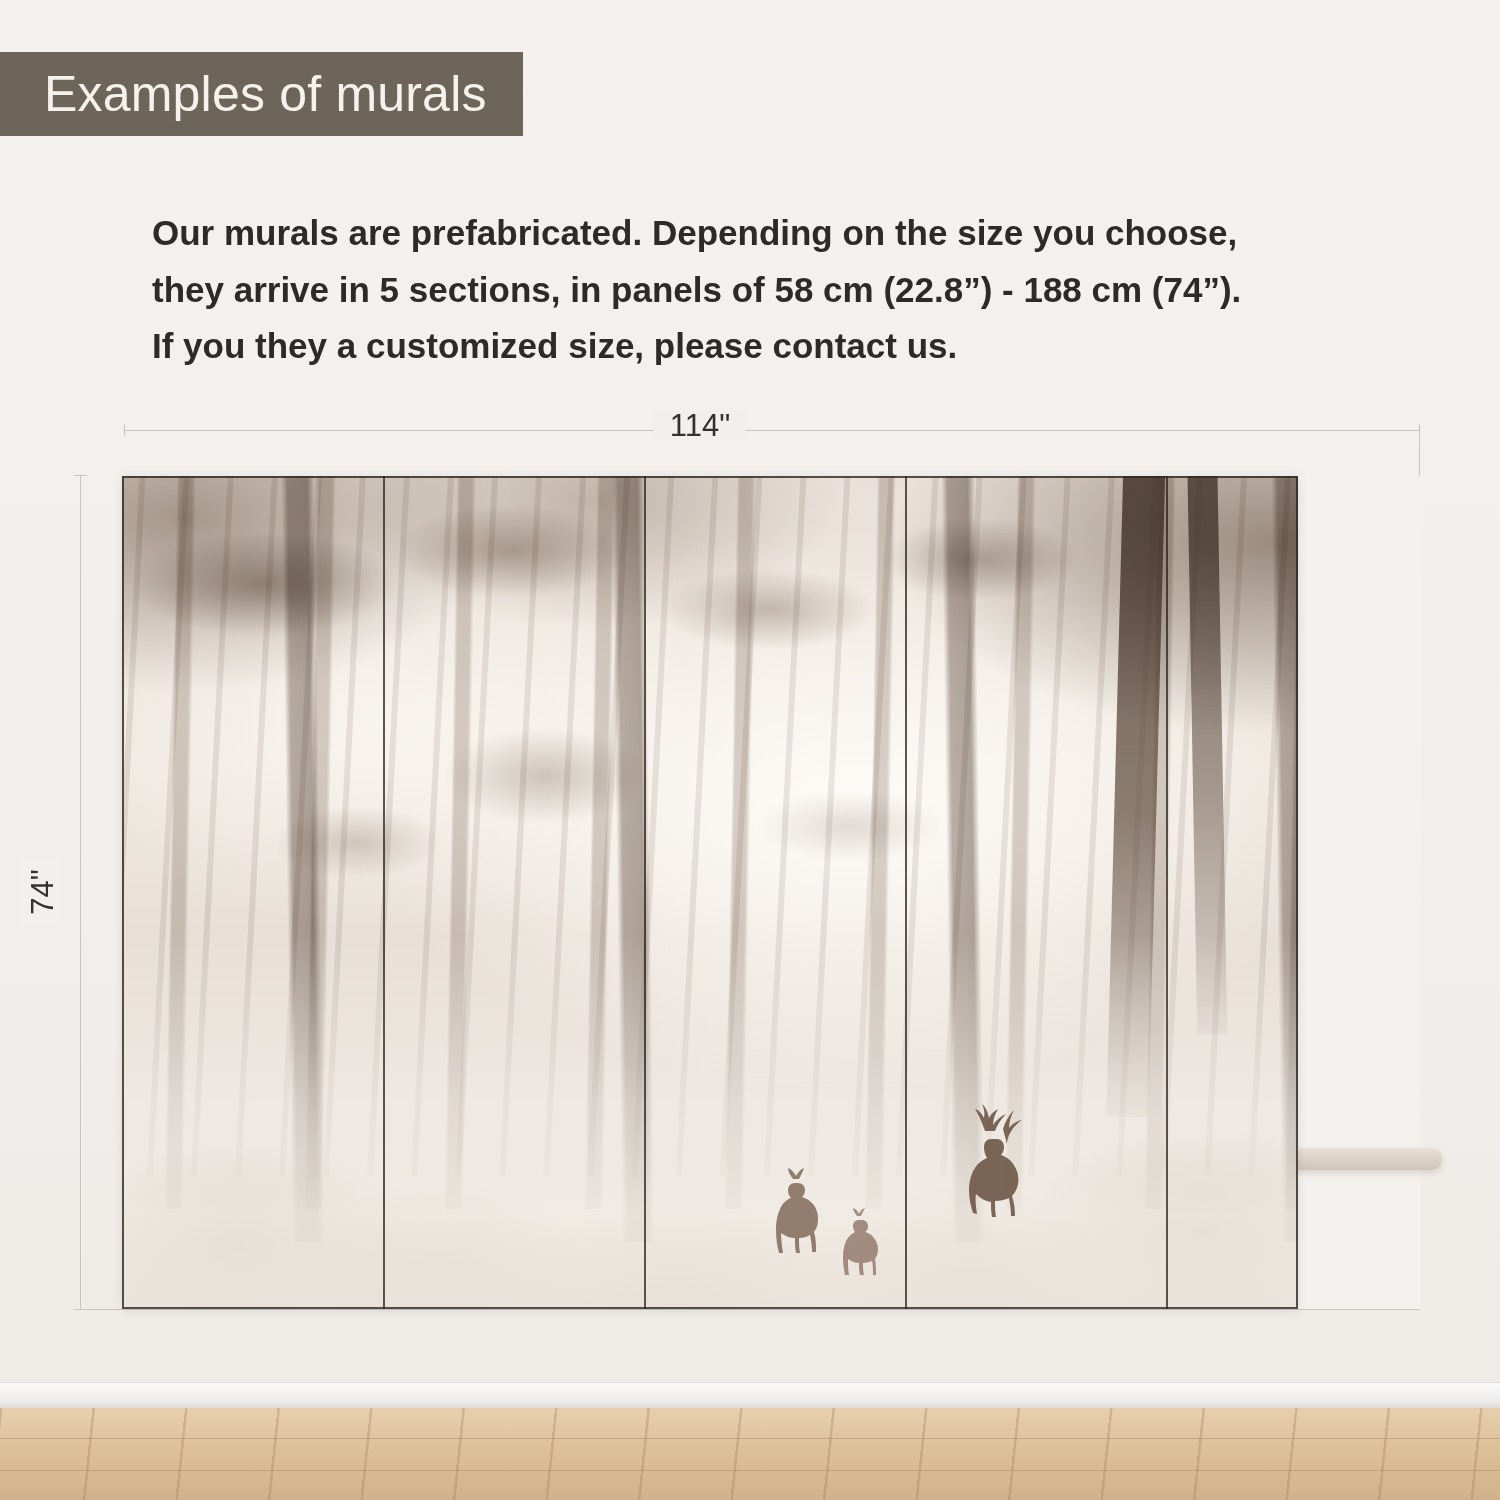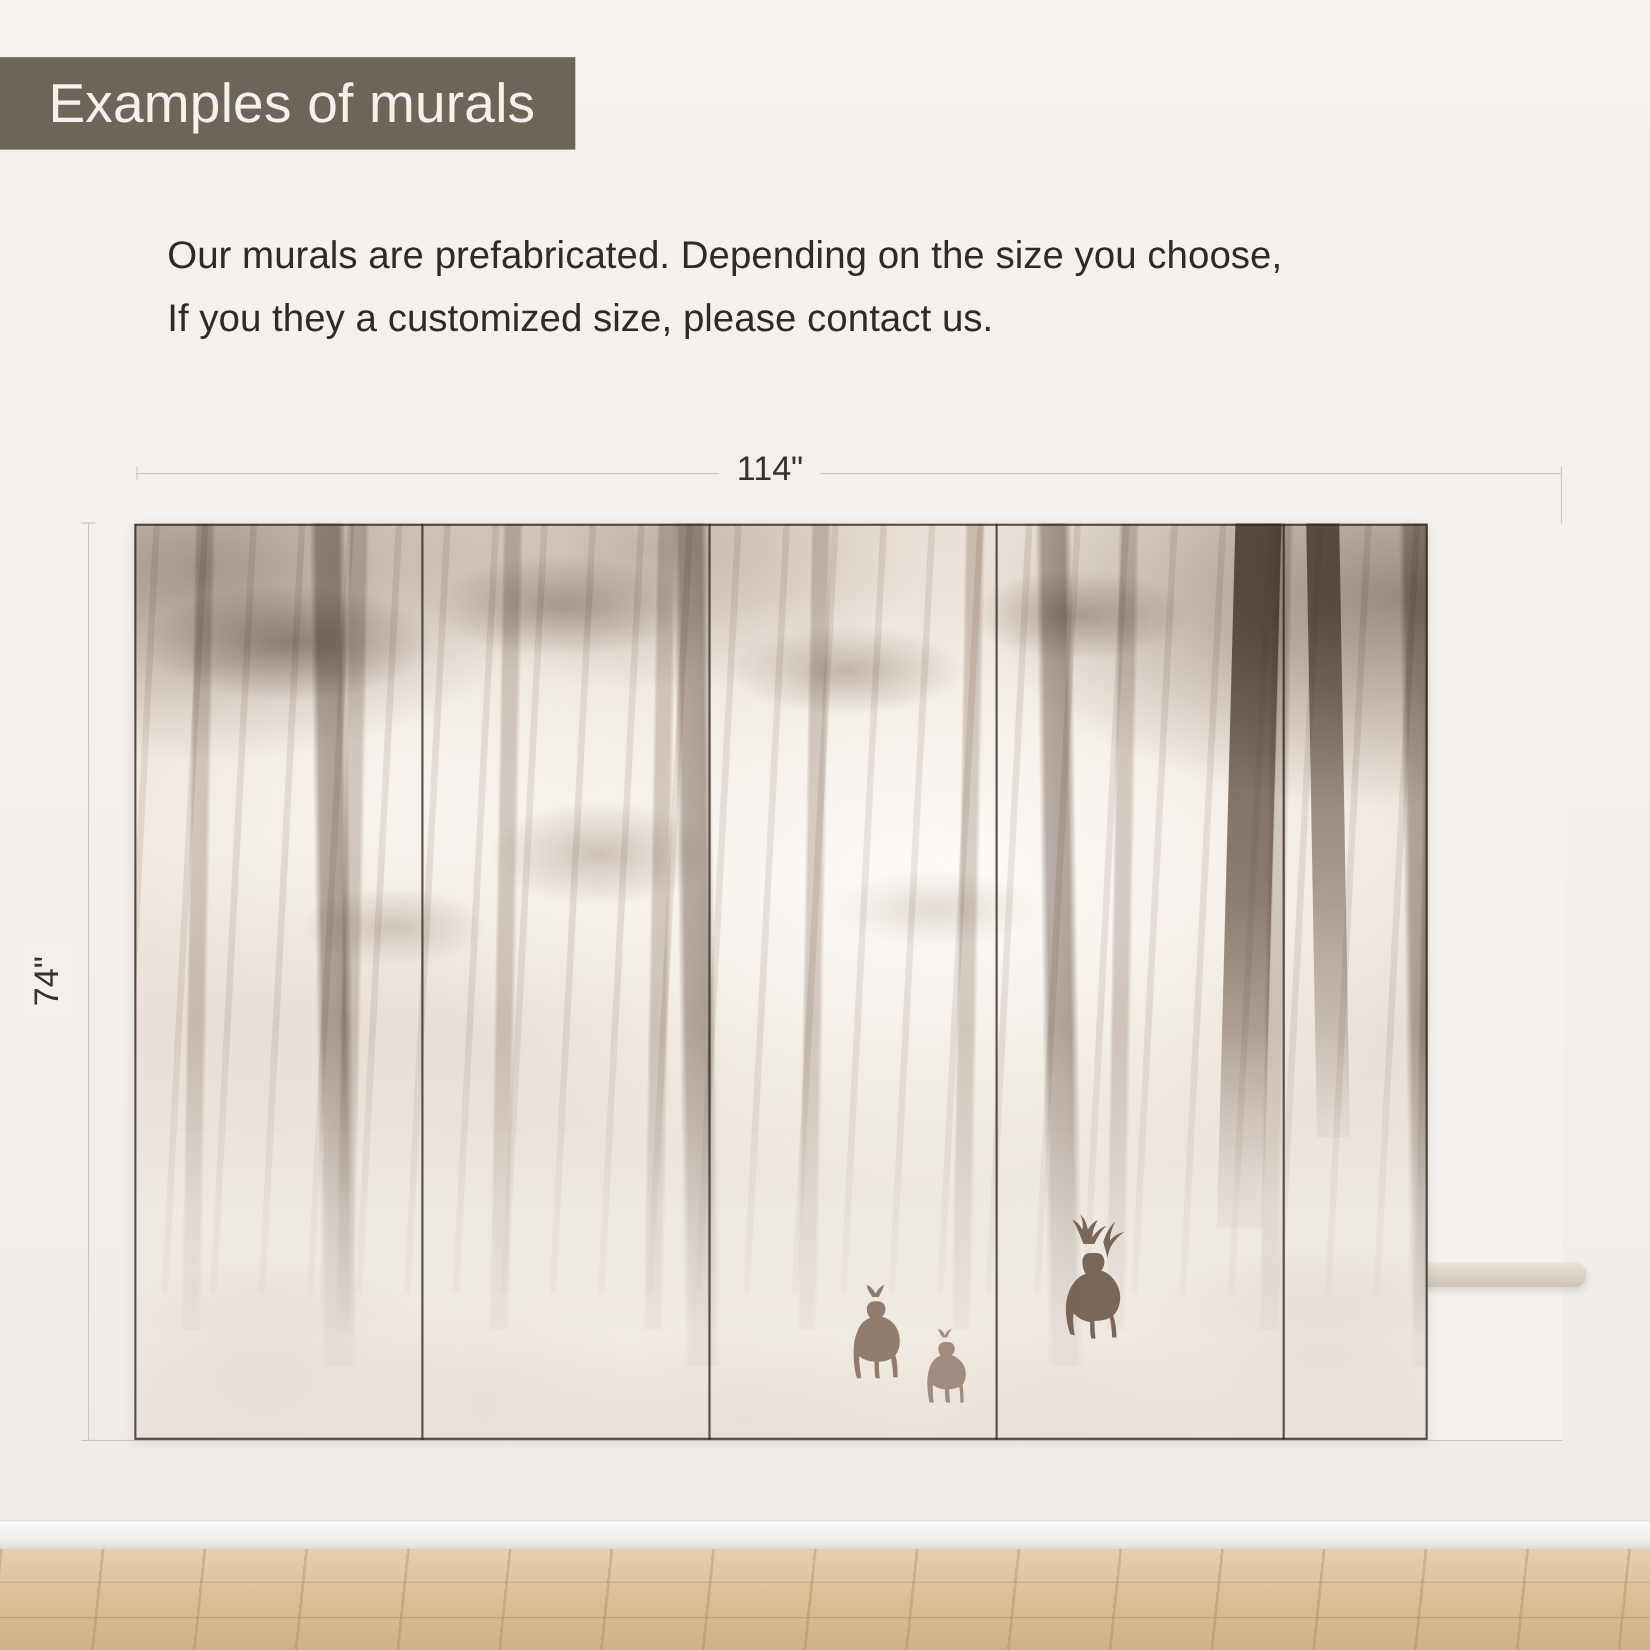--- a/index.html
+++ b/index.html
@@ -45,21 +45,21 @@
 
   
   #description {
     position: absolute;
     left: 152px;
     top: 205px;
     width: 1230px;
     color: #2d2a27;
     font-size: 35px;
     line-height: 1.62;
-    font-weight: 400;
+    font-weight: 700;
   }
   #description p {
     margin: 0;
   }
 
   
   #scene {
     position: absolute;
     left: 0;
     top: 400px;
@@ -354,20 +354,21 @@
 <body>
 
 <div id="page">
 
   <div id="banner">
     <div class="title">Examples of murals</div>
   </div>
 
   <div id="description">
     <p>Our murals are prefabricated. Depending on the size you choose,</p>
+    <p>they arrive in 5 sections, in panels of 58 cm (22.8”) - 188 cm (74”).</p>
     <p>If you they a customized size, please contact us.</p>
   </div>
 
   <div id="scene">
 
     <div class="dim-frame-top"></div>
     <div class="dim-frame-right"></div>
     <div class="dim-frame-left-outer"></div>
     <div class="dim-frame-bottom"></div>
 

